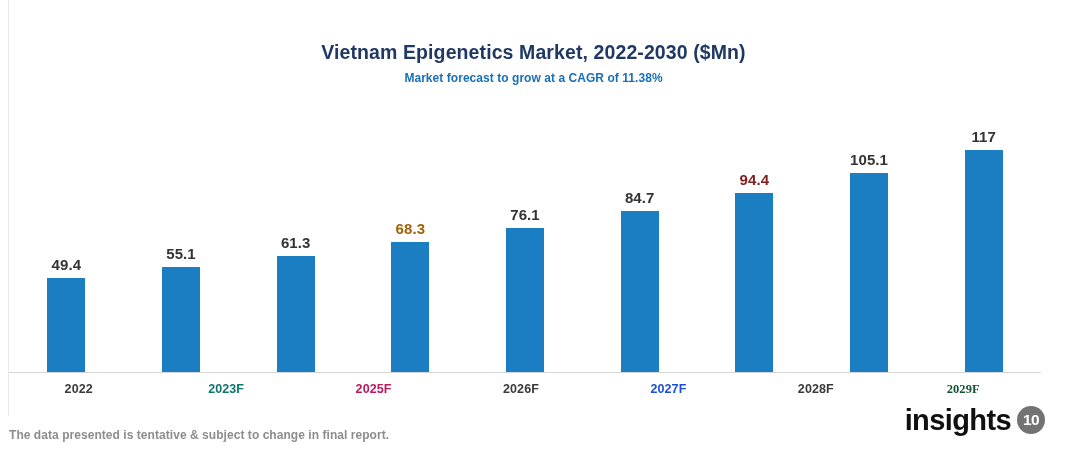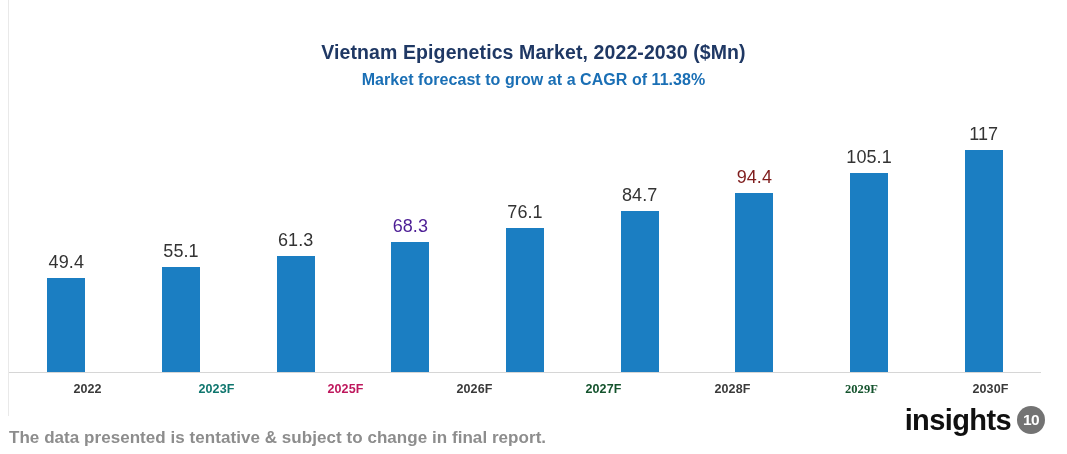--- a/index.html
+++ b/index.html
@@ -38,21 +38,21 @@
   }
   .chart-title {
     font-size: 19.5px;
     font-weight: bold;
     color: #1f3864;
     letter-spacing: 0.1px;
     line-height: 1.25;
   }
   .chart-subtitle {
     margin-top: 7px;
-    font-size: 16px;
+    font-size: 12px;
     font-weight: bold;
     color: #1a6fb5;
     letter-spacing: 0.05px;
   }
   .axis-line {
     position: absolute;
     left: 9px;
     top: 372px;
     width: 1032px;
     height: 1px;
@@ -71,55 +71,55 @@
   .bar-slot {
     flex: 1 1 0;
     height: 100%;
     position: relative;
     display: flex;
     flex-direction: column;
     justify-content: flex-end;
     align-items: center;
   }
   .bar-value {
-    font-size: 18px;
-    font-weight: normal;
+    font-size: 15px;
+    font-weight: bold;
     color: #333333;
     margin-bottom: 5px;
     letter-spacing: 0.1px;
     white-space: nowrap;
   }
   .bar-rect {
     width: 38px;
     background: #1b7ec2;
   }
   .cat-labels {
     position: absolute;
-    left: 23px;
+    left: 5px;
     top: 379px;
     width: 1032px;
     display: flex;
     justify-content: space-around;
   }
   .cat-slot {
     flex: 1 1 0;
     text-align: center;
   }
   .cat-label {
     font-size: 12.5px;
     font-weight: bold;
     color: #3a3a3a;
     letter-spacing: 0.1px;
     white-space: nowrap;
   }
   .footer-note {
     position: absolute;
     left: 9px;
     top: 428px;
-    font-size: 17px;
+    font-size: 12px;
     font-weight: bold;
     color: #8d8d8d;
     letter-spacing: 0.05px;
     white-space: nowrap;
   }
   .logo {
     position: absolute;
     right: 22px;
     top: 406px;
     display: flex;
@@ -166,21 +166,21 @@
     </div>
     <div class="bar-slot">
       <div class="bar-value" style="color: rgb(51, 51, 51);">55.1</div>
       <div class="bar-rect" style="height: 104.6px; background: rgb(27, 126, 194);"></div>
     </div>
     <div class="bar-slot">
       <div class="bar-value" style="color: rgb(51, 51, 51);">61.3</div>
       <div class="bar-rect" style="height: 116.4px; background: rgb(27, 126, 194);"></div>
     </div>
     <div class="bar-slot">
-      <div class="bar-value" style="color: #4c1d95; text-align: center;">68.3</div>
+      <div class="bar-value" style="color: #a16207; text-align: center;">68.3</div>
       <div class="bar-rect" style="height: 129.7px; background: rgb(27, 126, 194);"></div>
     </div>
     <div class="bar-slot">
       <div class="bar-value" style="color: rgb(51, 51, 51);">76.1</div>
       <div class="bar-rect" style="height: 144.5px; background: rgb(27, 126, 194);"></div>
     </div>
     <div class="bar-slot">
       <div class="bar-value" style="color: rgb(51, 51, 51);">84.7</div>
       <div class="bar-rect" style="height: 160.8px; background: rgb(27, 126, 194);"></div>
     </div>
@@ -207,30 +207,27 @@
     <div class="cat-slot">
       <span class="cat-label" style="color: #0f766e;">2023F</span>
     </div>
     <div class="cat-slot">
       <span class="cat-label" style="color: #be185d;">2025F</span>
     </div>
     <div class="cat-slot">
       <span class="cat-label" style="color: rgb(58, 58, 58);">2026F</span>
     </div>
     <div class="cat-slot">
-      <span class="cat-label" style="color: #14532d;">2027F</span>
+      <span class="cat-label" style="color: #1d4ed8;">2027F</span>
     </div>
     <div class="cat-slot">
       <span class="cat-label" style="color: rgb(58, 58, 58);">2028F</span>
     </div>
     <div class="cat-slot">
       <span class="cat-label" style="color: #14532d; font-family: Liberation Serif, serif;">2029F</span>
-    </div>
-    <div class="cat-slot">
-      <span class="cat-label" style="color: rgb(58, 58, 58);">2030F</span>
     </div>
   </div>
 
   <div class="footer-note" style="color: rgb(141, 141, 141);">The data presented is tentative &amp; subject to change in final report.</div>
 
   <div class="logo">
     <span class="logo-word">insights</span>
     <span class="logo-badge" style="background: #737373;">10</span>
   </div>
 

